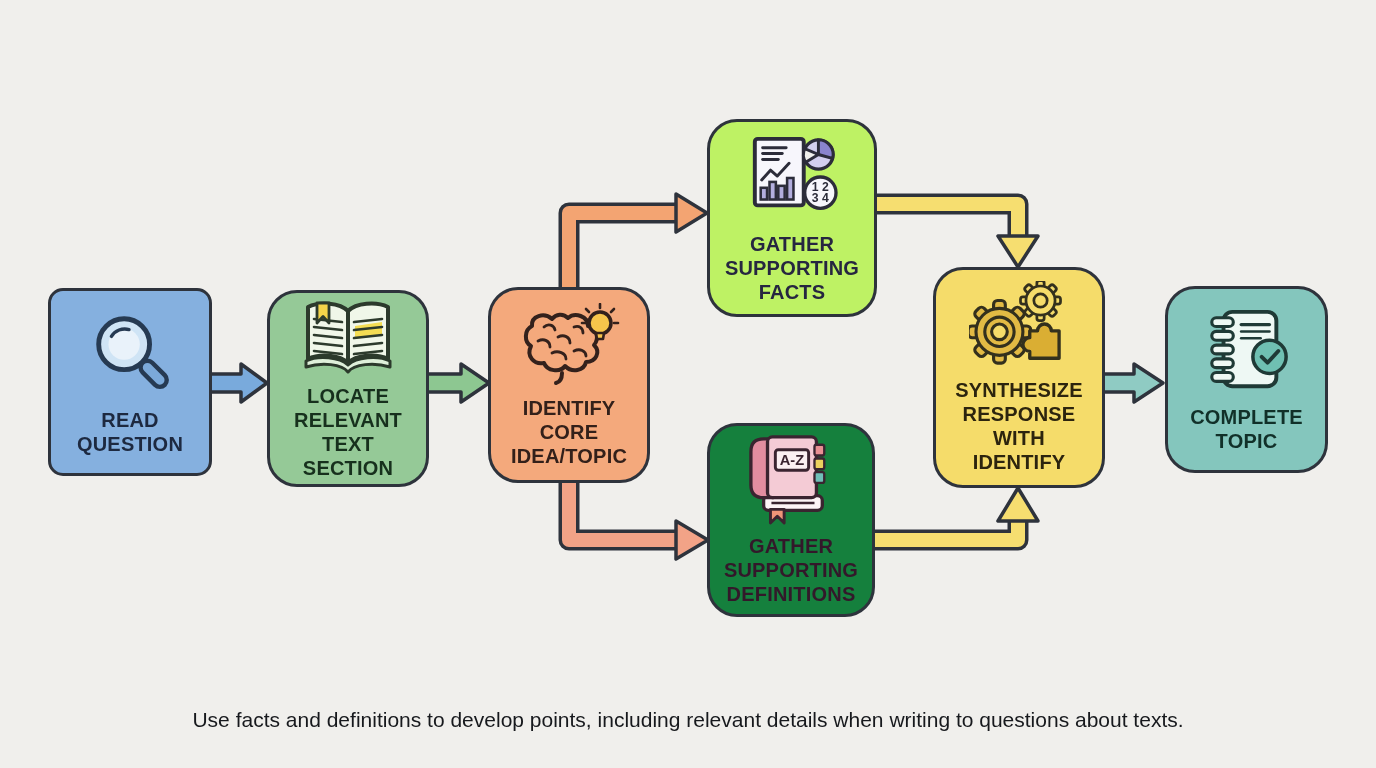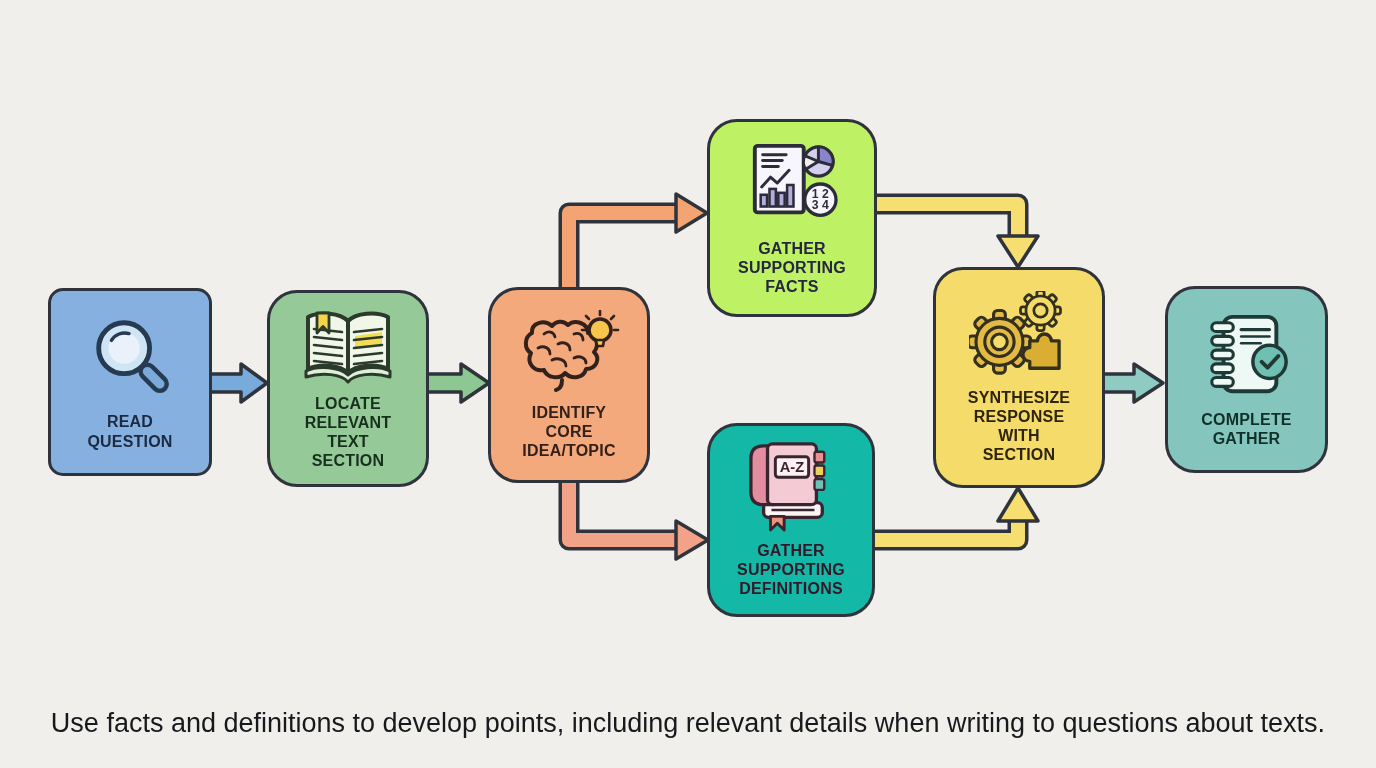--- a/index.html
+++ b/index.html
@@ -19,38 +19,38 @@
     display: flex; flex-direction: column;
     align-items: center; justify-content: center;
     gap: 9px;
     border: 3.5px solid #2e333c;
     border-radius: 30px;
     text-align: center;
   }
   .node-label {
     white-space: pre-line;
     font-weight: 700;
-    font-size: 16px;
+    font-size: 20px;
     line-height: 1.2;
     letter-spacing: 0.2px;
   }
   .node-icon { display: block; }
   
   #node-read-question        { left: 48px;  top: 288px; width: 164px; height: 188px; }
   #node-locate-text          { left: 267px; top: 290px; width: 162px; height: 197px; }
   #node-identify-core        { left: 488px; top: 287px; width: 162px; height: 196px; }
   #node-gather-facts         { left: 707px; top: 119px; width: 170px; height: 198px; }
   #node-gather-definitions   { left: 707px; top: 423px; width: 168px; height: 194px; }
   #node-synthesize           { left: 933px; top: 267px; width: 172px; height: 221px; }
   #node-complete-answer      { left: 1165px;top: 286px; width: 163px; height: 187px; }
   #caption {
     position: absolute; z-index: 2;
     left: 0; right: 0; top: 708px;
     text-align: center;
-    font-size: 27px;
+    font-size: 21px;
     color: #17191d;
   }
 </style>
 </head>
 <body>
 
 <div id="canvas" style="background: rgb(240, 239, 236);">
 
   <svg id="connector-layer" width="1376" height="768" viewBox="0 0 1376 768">
 
@@ -179,21 +179,21 @@
       <path d="M 77 22 L 64 30 A 15 15 0 0 1 63 16 Z" fill="#f0efec" stroke="#2c2c3a" stroke-width="3"></path>
       <circle cx="79" cy="61" r="16" fill="#f7f6fc" stroke="#2c2c3a" stroke-width="3.4"></circle>
       <text x="79" y="59" text-anchor="middle" font-size="12.5" font-weight="bold" fill="#2c2c3a">1 2</text>
       <text x="79" y="71" text-anchor="middle" font-size="12.5" font-weight="bold" fill="#2c2c3a">3 4</text>
     </svg>
     <div class="node-label">GATHER
 SUPPORTING
 FACTS</div>
   </div>
 
-  <div class="node" id="node-gather-definitions" style="background: #14b8a6; border-color: rgb(46, 51, 60); color: rgb(51, 24, 42);">
+  <div class="node" id="node-gather-definitions" style="background: #15803d; border-color: rgb(46, 51, 60); color: rgb(51, 24, 42);">
     <svg class="node-icon" width="96" height="90" viewBox="0 0 96 92">
       <rect x="20" y="62" width="60" height="15" rx="5" fill="#fdf4f6" stroke="#3a2430" stroke-width="3.4"></rect>
       <line x1="28" y1="69.5" x2="72" y2="69.5" stroke="#3a2430" stroke-width="2.4"></line>
       <path d="M 30 4 L 20 4 C 11 4 7 9 7 17 L 7 51 C 7 59 11 64 20 64 L 30 64 Z" fill="#e28da0" stroke="#3a2430" stroke-width="3.4" stroke-linejoin="round"></path>
       <rect x="24" y="2" width="50" height="62" rx="5" fill="#f4cbd5" stroke="#3a2430" stroke-width="3.4"></rect>
       <rect x="32" y="15" width="34" height="21" rx="3" fill="#fbf0f2" stroke="#3a2430" stroke-width="3"></rect>
       <text x="49" y="31" text-anchor="middle" font-size="15" font-weight="bold" fill="#3a2430">A-Z</text>
       <g stroke="#3a2430" stroke-width="2.4">
         <rect x="72" y="10" width="10" height="11" rx="2" fill="#e98f93"></rect>
         <rect x="72" y="24" width="10" height="11" rx="2" fill="#ecd05e"></rect>
@@ -237,21 +237,21 @@
         <circle r="15" fill="none" stroke="#33301d" stroke-width="3.2"></circle>
         <circle r="8" fill="#f5dc6a" stroke="#33301d" stroke-width="3.2"></circle>
       </g>
       <g transform="translate(76,64)">
         <path d="M -15 -13 L -7 -13 A 7 7 0 1 1 7 -13 L 15 -13 L 15 15 L -15 15 L -15 8 A 7 7 0 1 1 -15 -6 L -15 -13 Z" fill="#daae33" stroke="#33301d" stroke-width="3.4" stroke-linejoin="round"></path>
       </g>
     </svg>
     <div class="node-label">SYNTHESIZE
 RESPONSE
 WITH
-SECTION</div>
+IDENTIFY</div>
   </div>
 
   <div class="node" id="node-complete-answer" style="background: rgb(132, 198, 189); border-color: rgb(46, 51, 60); color: rgb(17, 48, 41);">
     <svg class="node-icon" width="100" height="90" viewBox="0 0 100 92">
       <rect x="26" y="6" width="54" height="76" rx="9" fill="#eef8f4" stroke="#1f3a36" stroke-width="4"></rect>
       <g fill="#eef8f4" stroke="#1f3a36" stroke-width="3.2">
         <rect x="14" y="12" width="22" height="9" rx="4.5"></rect>
         <rect x="14" y="26" width="22" height="9" rx="4.5"></rect>
         <rect x="14" y="40" width="22" height="9" rx="4.5"></rect>
         <rect x="14" y="54" width="22" height="9" rx="4.5"></rect>
@@ -259,17 +259,17 @@
       </g>
       <g stroke="#1f3a36" stroke-linecap="round">
         <line x1="44" y1="19" x2="73" y2="19" stroke-width="3.2"></line>
         <line x1="44" y1="26" x2="73" y2="26" stroke-width="2.6"></line>
         <line x1="44" y1="33" x2="64" y2="33" stroke-width="2.6"></line>
       </g>
       <circle cx="73" cy="52" r="17" fill="#6fc0b2" stroke="#1f3a36" stroke-width="3.6"></circle>
       <path d="M 65 52 L 71 58 L 82 46" fill="none" stroke="#1f3a36" stroke-width="4" stroke-linecap="round" stroke-linejoin="round"></path>
     </svg>
     <div class="node-label">COMPLETE
-GATHER</div>
+TOPIC</div>
   </div>
 
   <div id="caption">Use facts and definitions to develop points, including relevant details when writing to questions about texts.</div>
 </div>
 
 </body></html>

